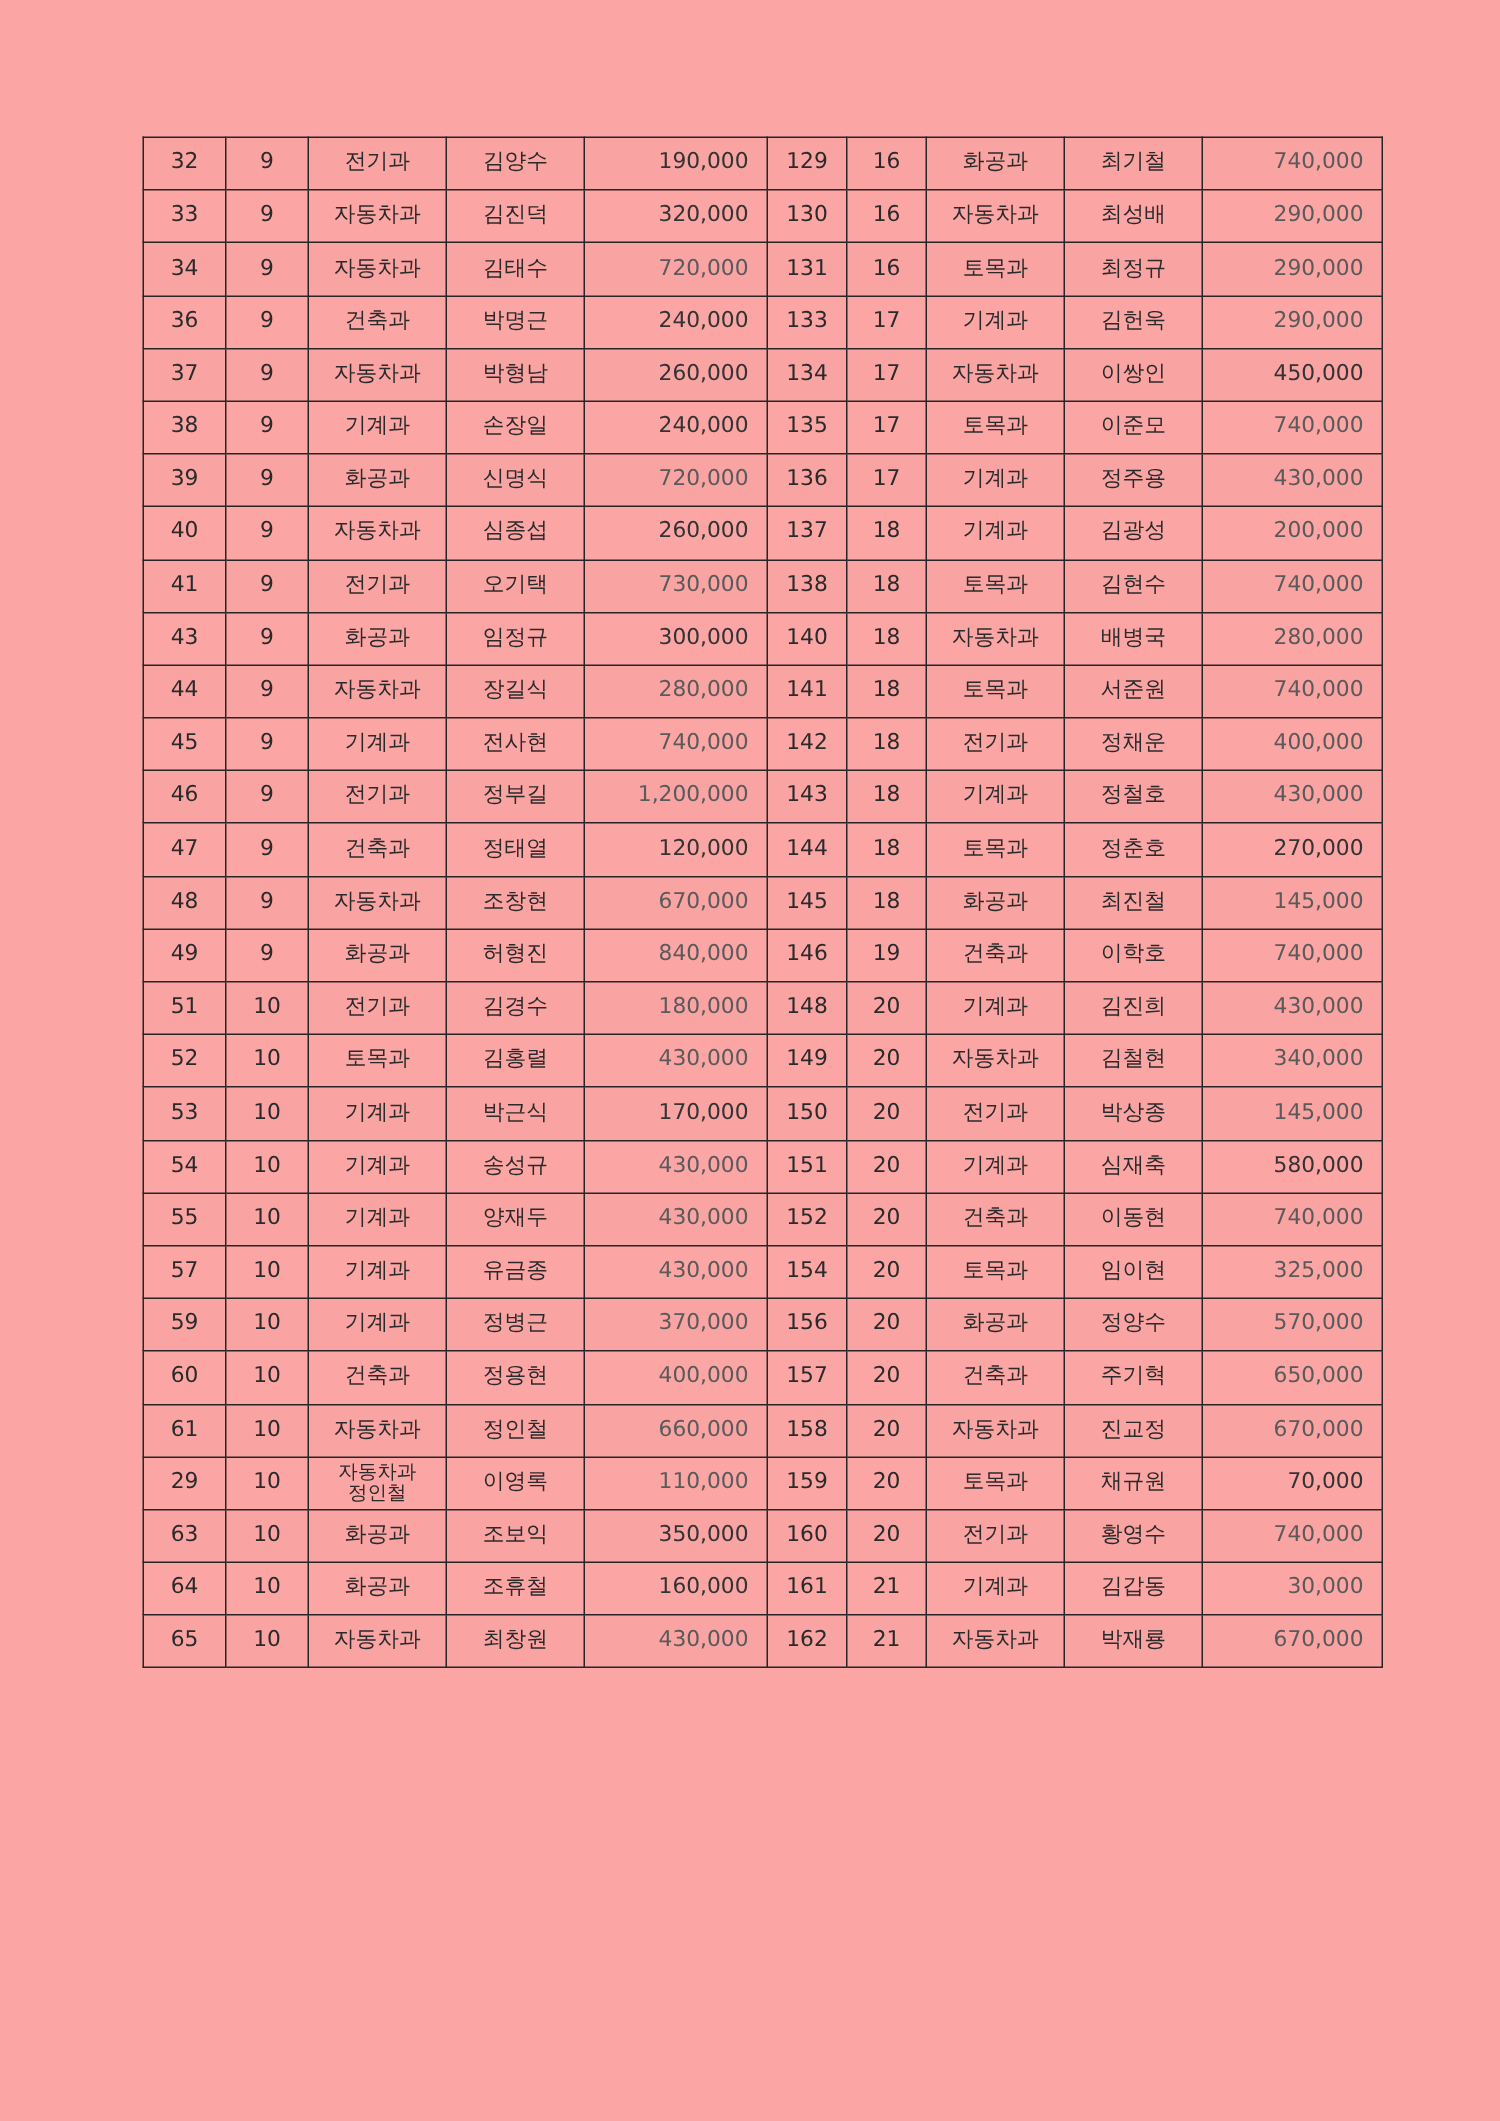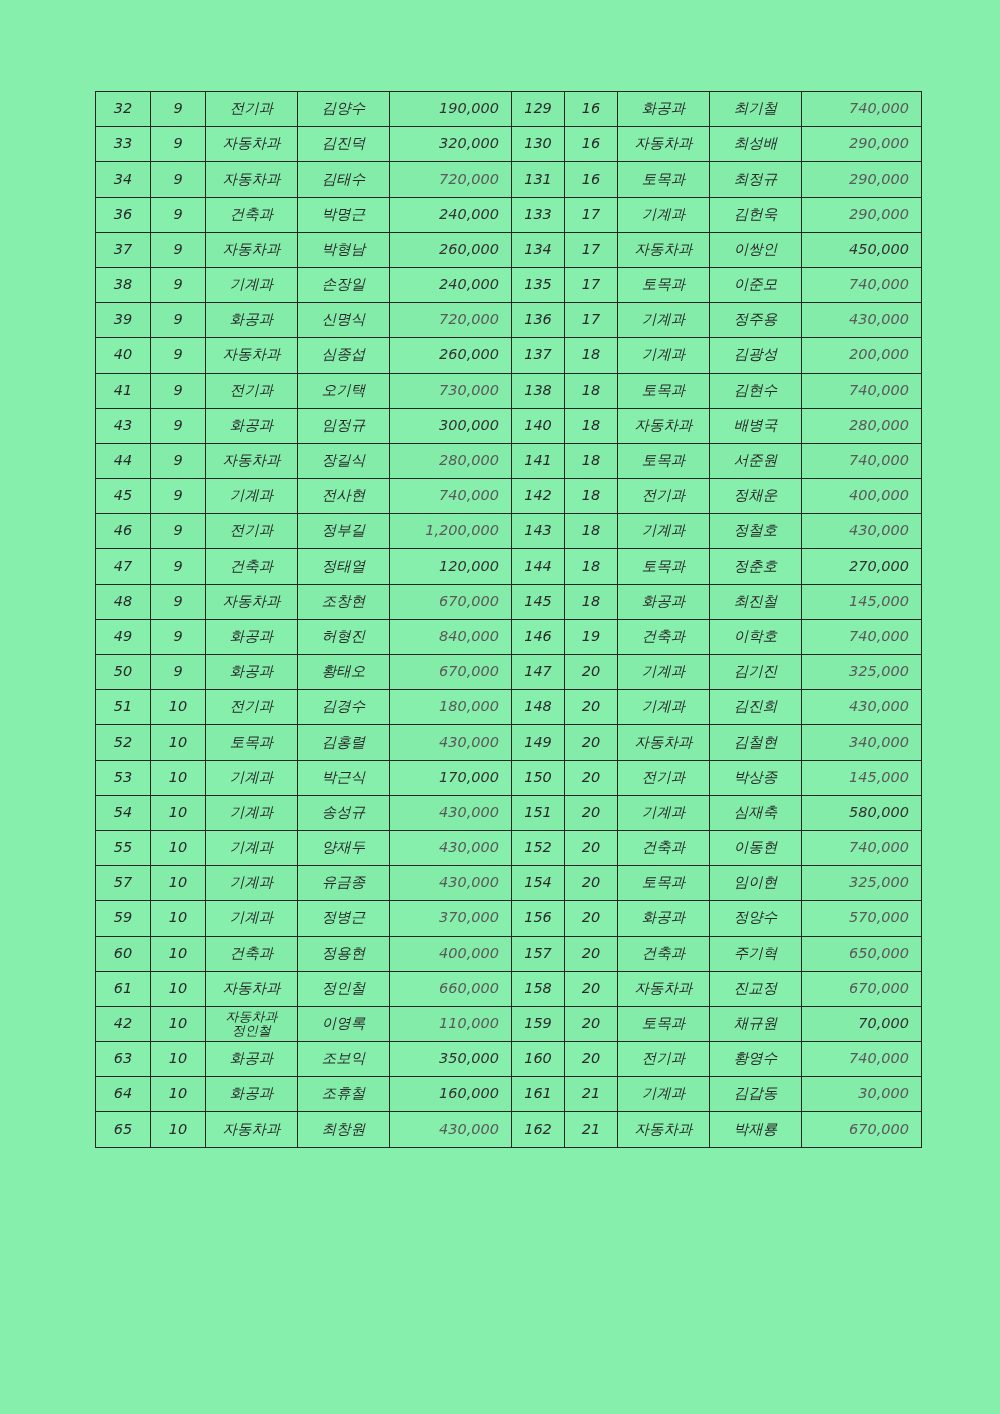--- a/index.html
+++ b/index.html
@@ -12,22 +12,21 @@
     height: 1414px;
     position: relative;
     overflow: hidden;
     font-family: "DejaVu Sans", "Liberation Sans", sans-serif;
     color: #2a2a2a;
   }
   .page {
     position: absolute;
     left: 0; top: 0;
     width: 1000px; height: 1414px;
-    background: #86efac;
-    font-style: italic;
+    background: #fca5a5;
   }
   table.ledger {
     position: absolute;
     left: 95px;
     top: 91px;
     border-collapse: collapse;
     table-layout: fixed;
     width: 826px;
   }
   table.ledger td {
@@ -269,32 +268,20 @@
           <td class="dept">화공과</td>
           <td>허형진</td>
           <td class="amt light">840,000</td>
           <td>146</td>
           <td>19</td>
           <td class="dept">건축과</td>
           <td>이학호</td>
           <td class="amt light">740,000</td>
         </tr>
         <tr>
-          <td>50</td>
-          <td>9</td>
-          <td class="dept">화공과</td>
-          <td>황태오</td>
-          <td class="amt light">670,000</td>
-          <td>147</td>
-          <td>20</td>
-          <td class="dept">기계과</td>
-          <td>김기진</td>
-          <td class="amt light">325,000</td>
-        </tr>
-        <tr>
           <td>51</td>
           <td>10</td>
           <td class="dept">전기과</td>
           <td>김경수</td>
           <td class="amt light">180,000</td>
           <td>148</td>
           <td>20</td>
           <td class="dept">기계과</td>
           <td>김진희</td>
           <td class="amt light">430,000</td>
@@ -389,21 +376,21 @@
           <td class="dept">자동차과</td>
           <td>정인철</td>
           <td class="amt light">660,000</td>
           <td>158</td>
           <td>20</td>
           <td class="dept">자동차과</td>
           <td>진교정</td>
           <td class="amt light">670,000</td>
         </tr>
         <tr>
-          <td>42</td>
+          <td>29</td>
           <td>10</td>
           <td class="dept two-line">
             <span>자동차과</span>
             <span>정인철</span>
           </td>
           <td>이영록</td>
           <td class="amt light">110,000</td>
           <td>159</td>
           <td>20</td>
           <td class="dept">토목과</td>

